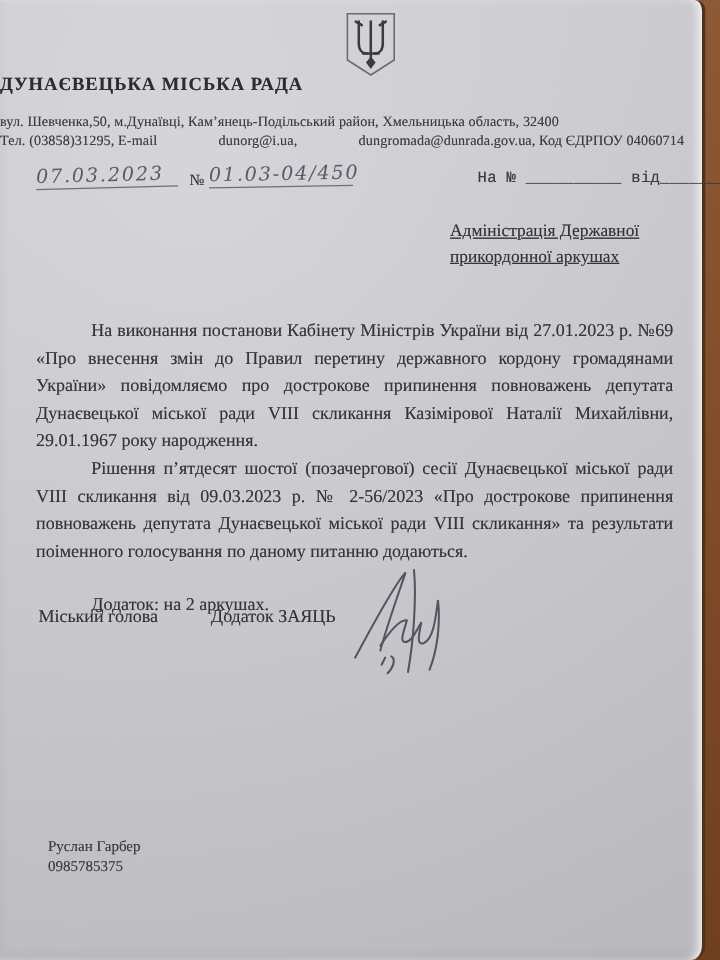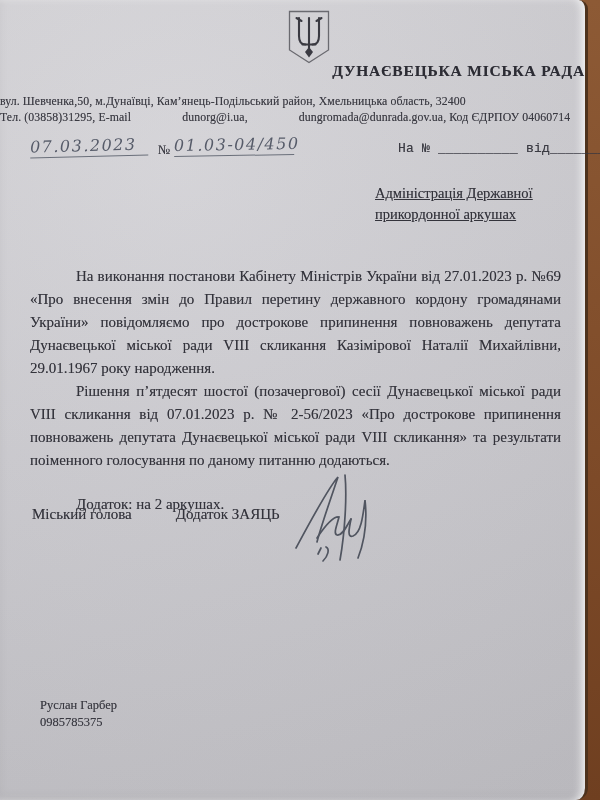--- a/index.html
+++ b/index.html
@@ -15,21 +15,21 @@
       linear-gradient(160deg,#d4d3d7 0%,#cdccd1 45%,#c5c4c9 100%);
     border-radius:0 9px 12px 0;
     border-right:3px solid #4e321c;
     box-shadow:inset -6px 0 8px -3px rgba(255,255,255,.85), inset 0 -4px 10px rgba(0,0,0,.05);
     color:#33333b;
   }
   .soft{text-shadow:0 0 .5px rgba(40,40,50,.45);}
   
   .emblem{position:absolute;left:286px;top:10px;width:46px;height:54px;}
   .org-title{
-    position:absolute;top:62px;left:0;width:100%;text-align:right;
+    position:absolute;top:62px;left:0;width:100%;text-align:left;
     font-weight:bold;font-size:15.5px;letter-spacing:.8px;color:#2c2c34;
   }
   .addr{
     position:absolute;left:0;width:100%;text-align:left;
     font-size:11.8px;color:#3a3a42;letter-spacing:.1px;
   }
   .addr-1{top:94px;}
   .addr-2{top:110px;}
   .email{margin-left:48px;}
   
@@ -91,21 +91,21 @@
     <div class="ref-incoming soft"><span>На №</span> <span>__________</span> <span>від</span><span>________</span></div>
   </div>
 
   <div class="recipient soft">
     <div>Адміністрація Державної</div>
     <div>прикордонної аркушах</div>
   </div>
 
   <div class="body-text">
     <p class="soft">На виконання постанови Кабінету Міністрів України від 27.01.2023 р. №69 «Про внесення змін до Правил перетину державного кордону громадянами України» повідомляємо про дострокове припинення повноважень депутата Дунаєвецької міської ради VIII скликання Казімірової Наталії Михайлівни, 29.01.1967 року народження.</p>
-    <p class="soft">Рішення п’ятдесят шостої (позачергової) сесії Дунаєвецької міської ради VIII скликання від 07.01.2023 р. № 2-56/2023 «Про дострокове припинення повноважень депутата Дунаєвецької міської ради VIII скликання» та результати поіменного голосування по даному питанню додаються.</p>
+    <p class="soft">Рішення п’ятдесят шостої (позачергової) сесії Дунаєвецької міської ради VIII скликання від 09.03.2023 р. № 2-56/2023 «Про дострокове припинення повноважень депутата Дунаєвецької міської ради VIII скликання» та результати поіменного голосування по даному питанню додаються.</p>
     <p class="soft attachment">Додаток: на 2 аркушах.</p>
   </div>
 
   <div class="sig-row">
     <span class="soft">Міський голова</span>
     <span class="soft">Додаток ЗАЯЦЬ</span>
   </div>
   <div class="scrawl">
     <svg width="104" height="92" viewBox="0 0 104 92">
       <g fill="none" stroke="#474c58" stroke-width="1.7" stroke-linecap="round" opacity="0.92">

